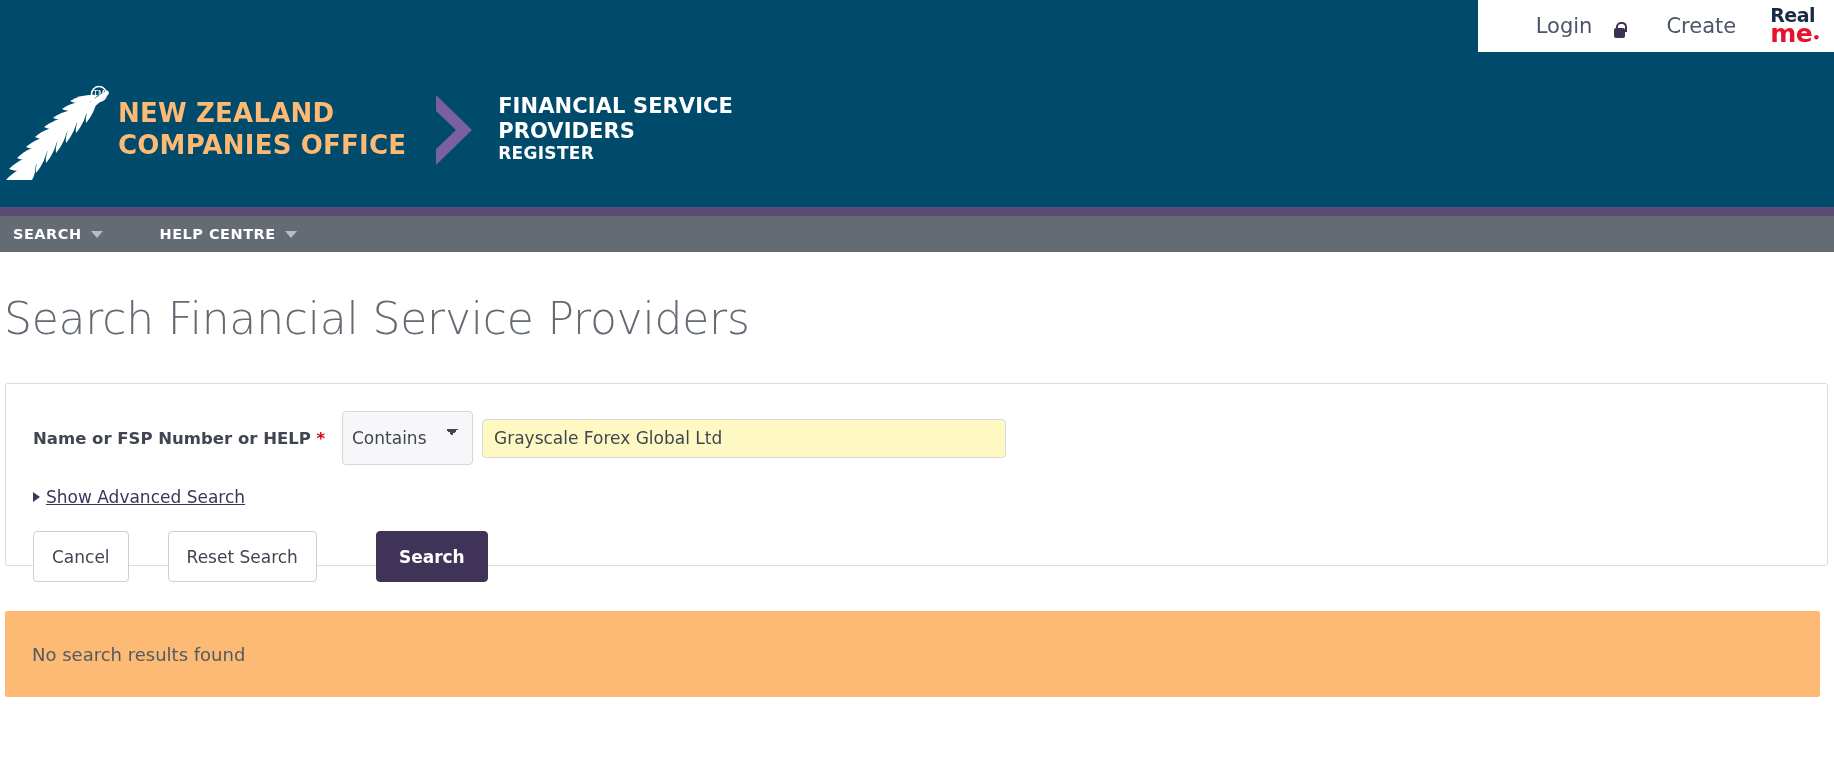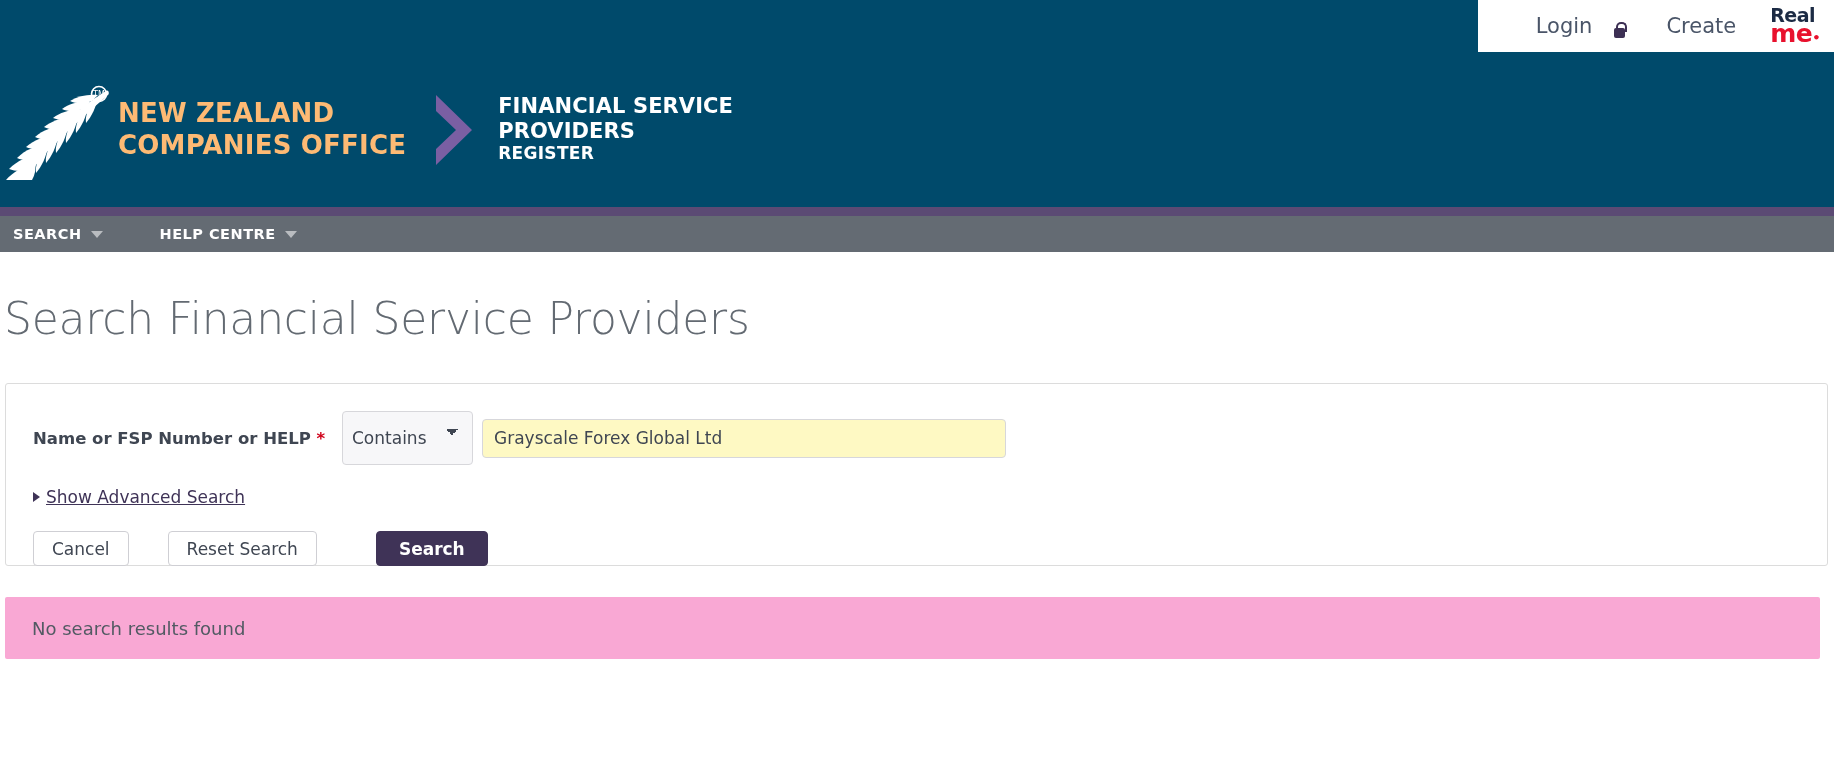--- a/index.html
+++ b/index.html
@@ -267,21 +267,21 @@
   }
 
   .btn-row {
     margin: 24px 0 0 27px;
     display: flex;
     align-items: center;
   }
   .btn {
     font-family: "DejaVu Sans", sans-serif;
     font-size: 17px;
-    height: 35px;
+    height: 51px;
     border-radius: 4px;
     cursor: pointer;
     padding: 0 18px;
     white-space: nowrap;
   }
   .btn-secondary {
     background: #ffffff;
     border: 1px solid #cfcfd4;
     color: #3f4652;
   }
@@ -289,24 +289,24 @@
   .btn-reset { margin-right: 59px; }
   .btn-primary {
     background: #3f3357;
     border: 1px solid #3f3357;
     color: #ffffff;
     font-weight: bold;
     padding: 0 22px;
   }
 
   .alert-box {
-    margin: 31px 14px 0 5px;
-    background: #f9a8d4;
+    margin: 45px 14px 0 5px;
+    background: #fdba74;
     border-radius: 2px;
-    height: 62px;
+    height: 86px;
     display: flex;
     align-items: center;
     padding-left: 27px;
   }
   .alert-text {
     font-family: "DejaVu Sans", sans-serif;
     font-size: 18px;
     color: #525a63;
   }
 </style>

